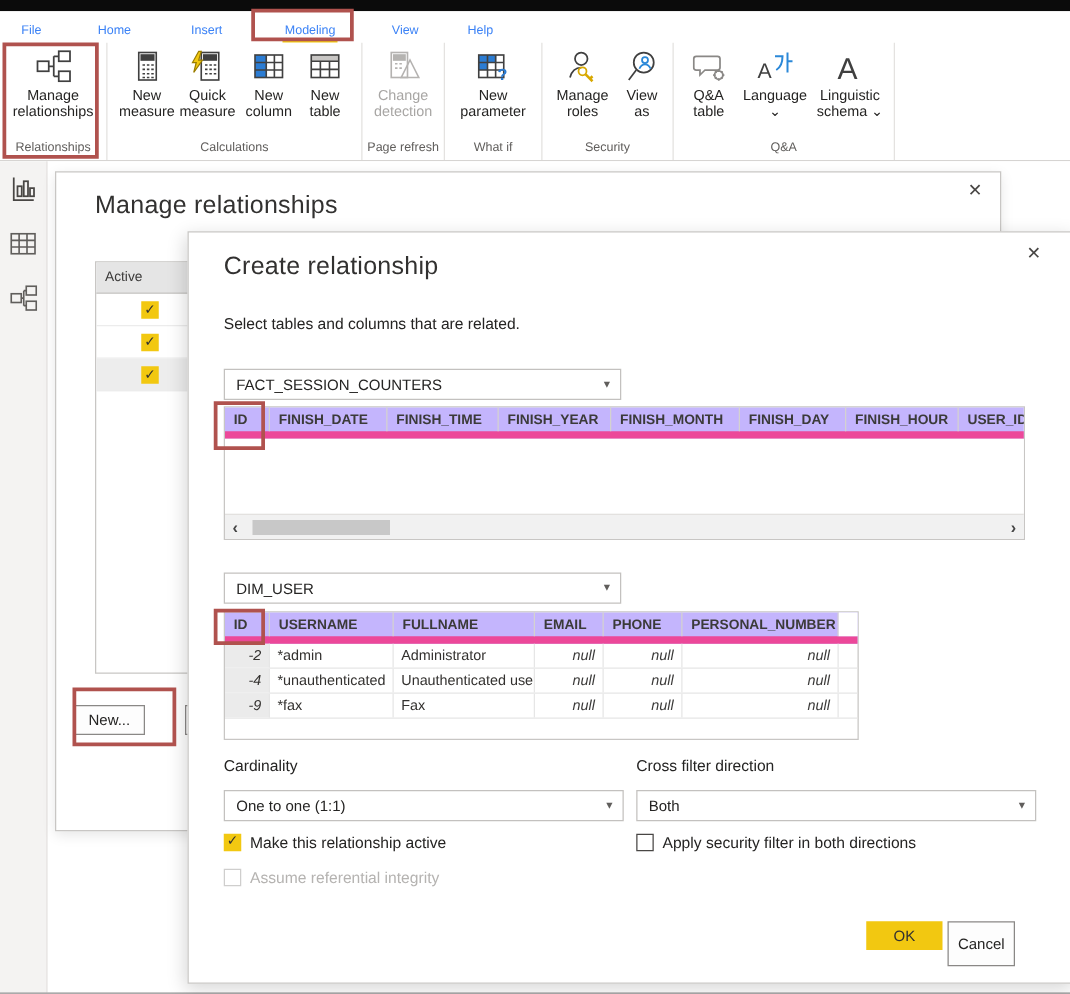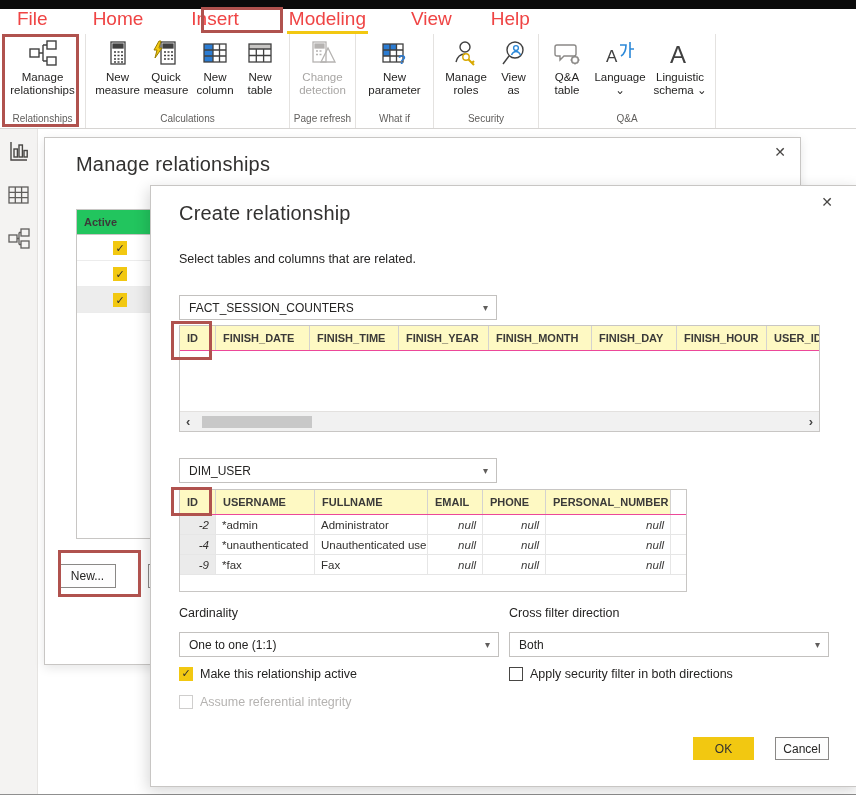--- a/index.html
+++ b/index.html
@@ -1,21 +1,21 @@
 <!DOCTYPE html>
 <html><head>
 <meta charset="utf-8">
 <style>
   *{margin:0;padding:0;box-sizing:border-box}
   html,body{width:856px;height:795px;overflow:hidden;background:#fff;
     font-family:"Liberation Sans","DejaVu Sans",sans-serif;color:#252423}
   .titlebar{height:9px;background:#0b0b0b}
   
   .tabs{display:flex;align-items:flex-end;height:25px;position:relative;background:#fff}
-  .tab{font-size:19px;color:#ef4444;padding:3px 2px 4px;cursor:default}
+  .tab{font-size:10px;color:#3b82f6;padding:3px 2px 4px;cursor:default}
   .tab.active{border-bottom:3px solid #F2C811;padding-bottom:1px}
   
   .ribbon{display:flex;height:95px;background:#fff;border-bottom:1px solid #d6d4d2}
   .rgroup{display:flex;flex-direction:column;border-right:1px solid #e4e2e0}
   .btnrow{display:flex;flex:1;justify-content:center}
   .glabel{text-align:center;font-size:10px;color:#605e5c;padding:1px 0 4px;white-space:nowrap}
   .rbtn{display:flex;flex-direction:column;align-items:center;font-size:11.5px;
     line-height:13px;color:#252423;padding-top:3px;cursor:default}
   .rbtn .ricon{height:32px;display:flex;align-items:center;justify-content:center;margin-bottom:2px}
   .rbtn.disabled,.rbtn.disabled .l{color:#a8a6a4}
@@ -27,37 +27,37 @@
     padding-top:12px;gap:23px}
   .bottomline{position:absolute;left:0;right:0;bottom:0;height:1px;background:#8f8f8f}
   
   .dialog{position:absolute;background:#fff;border:1px solid #c8c6c4}
   .manage{left:44px;top:137px;width:757px;height:528px;box-shadow:0 3px 10px rgba(0,0,0,.10);z-index:5}
   .create{left:150px;top:185px;width:710px;height:602px;box-shadow:-2px 4px 14px rgba(0,0,0,.16);z-index:10}
   .dlg-title{font-size:20px;font-weight:300;color:#323130;letter-spacing:.2px}
   .closex{position:absolute;font-size:14px;color:#484644;cursor:default}
   
   .active-table{position:absolute;left:31px;top:71px;width:76px;height:330px;border:1px solid #c8c6c4;background:#fff}
-  .active-head{height:25px;background:#22c55e;border-bottom:1px solid #c8c6c4;
-    font-size:11px;font-weight:bold;color:#3b3a39;display:flex;align-items:center;padding-left:7px}
+  .active-head{height:25px;background:#e5e5e5;border-bottom:1px solid #c8c6c4;
+    font-size:11px;font-weight:normal;color:#3b3a39;display:flex;align-items:center;padding-left:7px}
   .arow{height:26px;display:flex;align-items:center;border-bottom:1px solid #ececec}
   .arow.hl{background:#ededed}
   .cb{width:14px;height:14px;font-size:11px;font-weight:bold;line-height:14px;text-align:center;
     color:#323130;background:#F2C811;margin-left:36px}
   .btn{display:flex;align-items:center;justify-content:center;font-size:12px;color:#252423;
     background:#fdfdfd;border:1px solid #8a8886;cursor:default}
   .newbtn{position:absolute;left:14px;top:426px;width:57px;height:24px}
   .btn-sliver{position:absolute;left:103px;top:426px;width:14px;height:24px;border:1px solid #8a8886;background:#fdfdfd}
   
   .sub{position:absolute;left:28px;top:66px;font-size:12.5px;color:#252423}
   .dd{position:absolute;height:25px;border:1px solid #c3c1bf;background:#fff;display:flex;
     align-items:center;font-size:12px;color:#252423;padding-left:9px;cursor:default}
   .dd .caret{position:absolute;right:8px;font-size:10px;color:#605e5c}
   .tbl{position:absolute;border:1px solid #c8c6c4;background:#fff;font-size:11.5px}
-  .thead{display:flex;background:#fef9c3;border-bottom:1px solid #ec4899;height:25px}
+  .thead{display:flex;background:#c4b5fd;border-bottom:6px solid #ec4899;height:25px}
   .hc{font-size:11px;font-weight:bold;color:#3b3a39;display:flex;align-items:center;
     padding-left:7px;border-right:1px solid #d4d2d0;white-space:nowrap;overflow:hidden}
   .hc.filler{background:#fff;border-right:none;flex:1}
   .t1body{height:60px;background:#fff}
   .hscroll{position:relative;height:20px;background:#f1f1f1;border-top:1px solid #e3e1df}
   .sarr{position:absolute;top:1px;font-size:13px;font-weight:bold;color:#444;line-height:18px}
   .sarr.left{left:6px}.sarr.right{right:6px}
   .sthumb{position:absolute;left:22px;top:4px;width:110px;height:12px;background:#c8c8c8}
   .trow{display:flex;height:20px;border-bottom:1px solid #e6e6e6;align-items:stretch}
   .tc{display:flex;align-items:center;padding:0 6px;border-right:1px solid #e6e6e6;
@@ -67,21 +67,21 @@
   .tc.last{border-right:none}
   .flabel{position:absolute;font-size:12.5px;color:#252423}
   .ckrow{position:absolute;display:flex;align-items:center;font-size:12.5px;color:#252423;gap:7px}
   .ckbox{width:14px;height:14px;font-size:11px;font-weight:bold;line-height:13px;text-align:center}
   .ckbox.on{background:#F2C811;color:#323130}
   .ckbox.off{background:#fff;border:1.6px solid #484644}
   .ckbox.dis{background:#fff;border:1.4px solid #cfcecd}
   .ckrow.disabled{color:#b5b3b1}
   .okbtn{position:absolute;left:542px;top:551px;width:61px;height:23px;background:#F2C811;
     border:none;display:flex;align-items:center;justify-content:center;font-size:12px;color:#323130}
-  .cancelbtn{position:absolute;left:624px;top:551px;width:54px;height:23px}
+  .cancelbtn{position:absolute;left:607px;top:551px;width:54px;height:36px}
   
   .anno{position:absolute;border:3px solid #b0524e;z-index:20;pointer-events:none}
   svg{display:block}
 </style>
 </head>
 <body>
 
 <div class="titlebar"></div>
 
 <div class="tabs">

